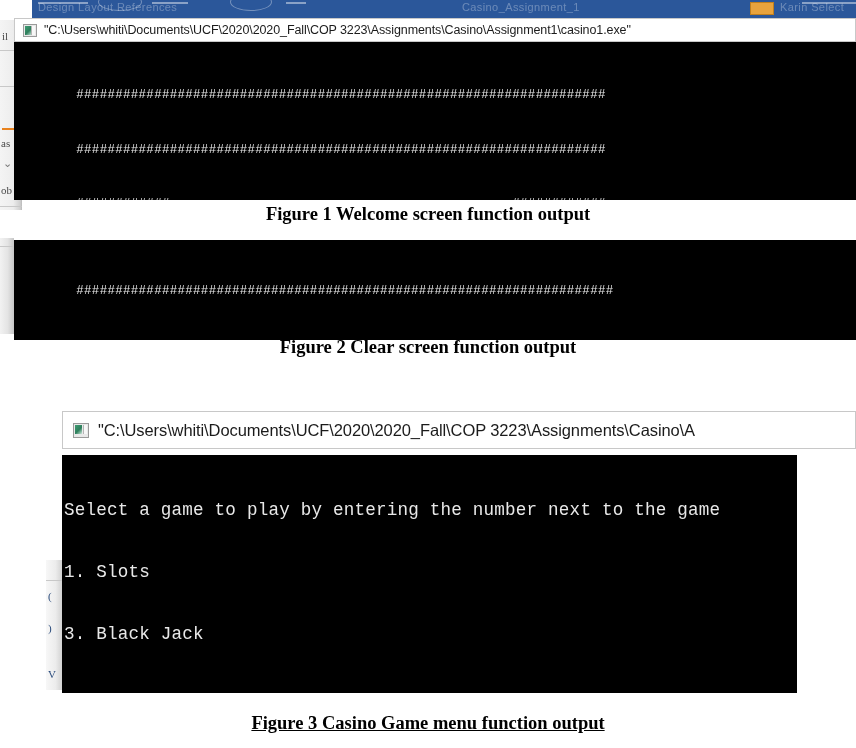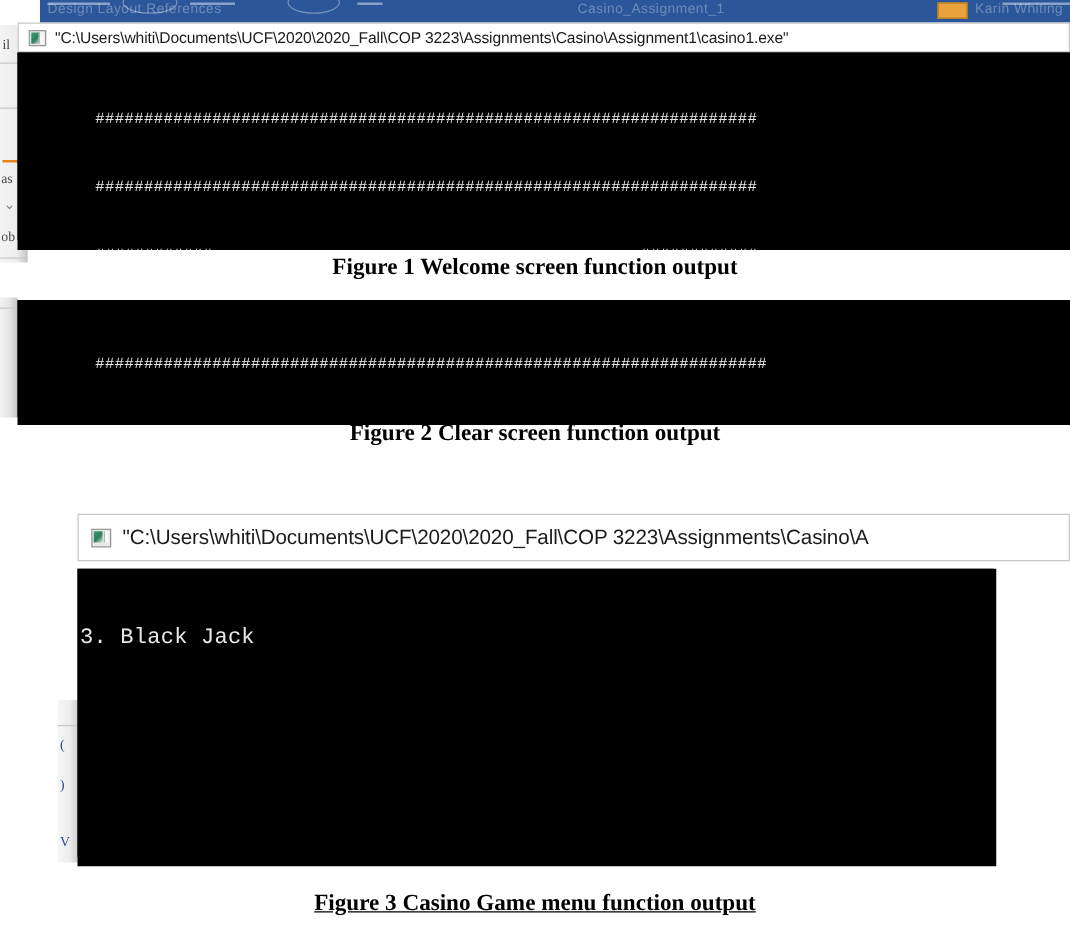--- a/index.html
+++ b/index.html
@@ -183,21 +183,21 @@
     color: #000000;
     left: 0;
   }
 </style>
 </head>
 <body>
 
 <div id="word-ribbon-strip">
   <div class="ribbon-ghost" style="left:6px;">Design    Layout    References</div>
   <div class="ribbon-ghost" style="left:430px;">Casino_Assignment_1</div>
-  <div class="ribbon-ghost" style="left:748px;">Karin Whiting</div>
+  <div class="ribbon-ghost" style="left:748px;">Karin Select</div>
   <div class="ribbon-shape" style="left:66px; top:-7px; width:42px; height:16px;"></div>
   <div class="ribbon-shape" style="left:198px; top:-7px; width:40px; height:16px;"></div>
   <div class="ribbon-underline" style="left:6px; width:50px;"></div>
   <div class="ribbon-underline" style="left:120px; width:36px;"></div>
   <div class="ribbon-underline" style="left:254px; width:20px;"></div>
   <div class="ribbon-underline" style="left:770px; width:70px;"></div>
   <div id="ribbon-orange-chip"></div>
 </div>
 
 <div id="word-left-pane">
@@ -253,17 +253,19 @@
 
 <div class="figure-caption" style="top:337px;">Figure 2 Clear screen function output</div>
 
 <div class="console-titlebar" id="titlebar3" style="left:62px; top:411px; width:794px; height:38px;">
   <span class="console-icon" style="width:16px; height:15px; margin-left:10px; margin-right:9px;"></span>
   <span class="console-title-text" style="font-size:16.5px;">"C:\Users\whiti\Documents\UCF\2020\2020_Fall\COP 3223\Assignments\Casino\A</span>
 </div>
 
 <div class="console-window" id="win3" style="left:62px; top:455px; width:733px; height:231px;">
   <div class="console-body" id="term3" style="left:0; top:0; width:733px; height:231px; padding:7px 0 0 2px;">
+    <div class="term-line">Select a game to play by entering the number next to the game</div>
+    <div class="term-line">1. Slots</div>
     <div class="term-line">3. Black Jack</div>
   </div>
 </div>
 
 <div class="figure-caption" style="top:713px;text-decoration:underline;">Figure 3 Casino Game menu function output</div>
 
 </body></html>

